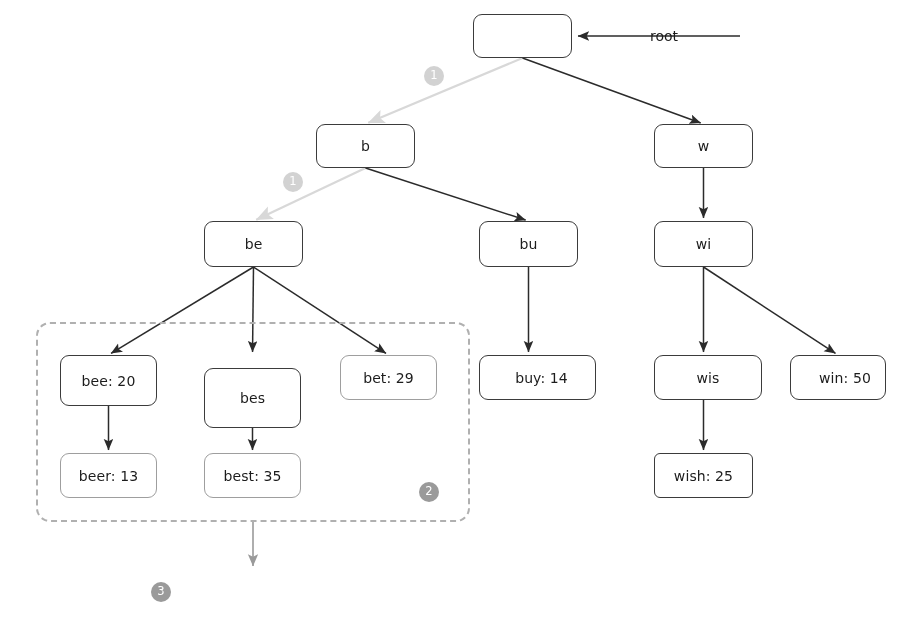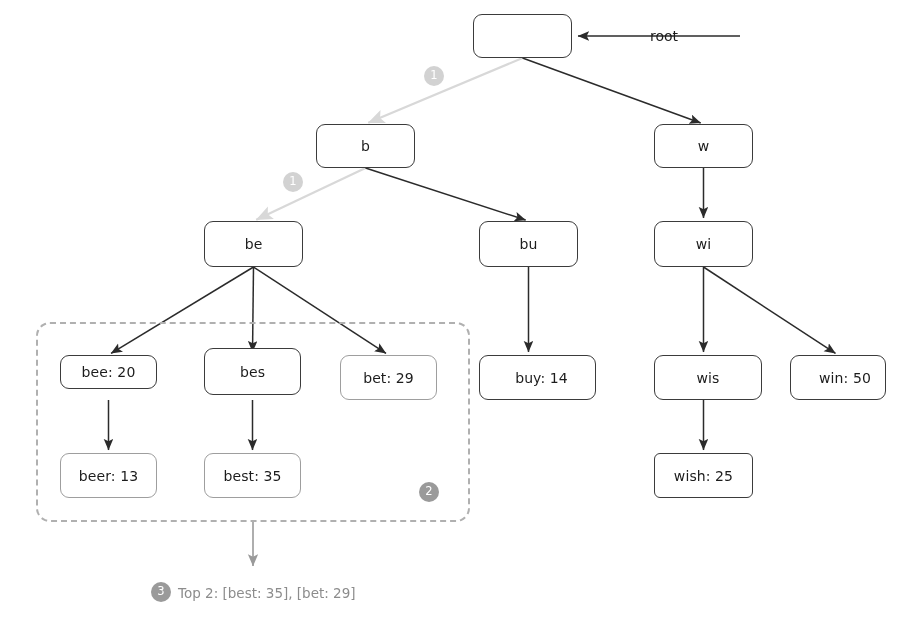--- a/index.html
+++ b/index.html
@@ -133,24 +133,24 @@
       </div>
       <div class="node" style="left: 204px; top: 221px; width: 99px; height: 46px; text-align: center;">
         <span>be</span>
       </div>
       <div class="node" style="left: 479px; top: 221px; width: 99px; height: 46px;">
         <span>bu</span>
       </div>
       <div class="node" style="left: 654px; top: 221px; width: 99px; height: 46px; text-align: right;">
         <span>wi</span>
       </div>
-      <div class="node" style="left: 60px; top: 355px; width: 97px; height: 34px;">
+      <div class="node" style="left: 60px; top: 355px; width: 97px; height: 51px;">
         <span>bee: 20</span>
       </div>
-      <div class="node" style="left: 204px; top: 348px; width: 97px; height: 47px; justify-content: center;">
+      <div class="node" style="left: 204px; top: 368px; width: 97px; height: 60px; justify-content: center;">
         <span>bes</span>
       </div>
       <div class="node dim" style="left: 340px; top: 355px; width: 97px; height: 45px;">
         <span>bet: 29</span>
       </div>
       <div class="node" style="left: 479px; top: 355px; width: 117px; height: 45px; padding-left: 8px;">
         <span>buy: 14</span>
       </div>
       <div class="node" style="left: 654px; top: 355px; width: 108px; height: 45px;">
         <span>wis</span>
@@ -171,15 +171,14 @@
 
   <div id="badges-layer">
       <div class="badge" style="left: 424px; top: 66px;">1</div>
       <div class="badge" style="left: 283px; top: 172px;">1</div>
       <div class="badge strong" style="left: 419px; top: 482px;">2</div>
       <div class="badge strong" style="left: 151px; top: 582px;">3</div>
     </div>
 
   <span class="root-label" id="root-label" style="left: 650px; top: 28px;">root</span>
 
-  <span class="caption" id="result-caption" style="left: 178px; top: 585px;">Top 2: [best: 35], [bet: 29]</span>
 
 </div>
 
 </body></html>

